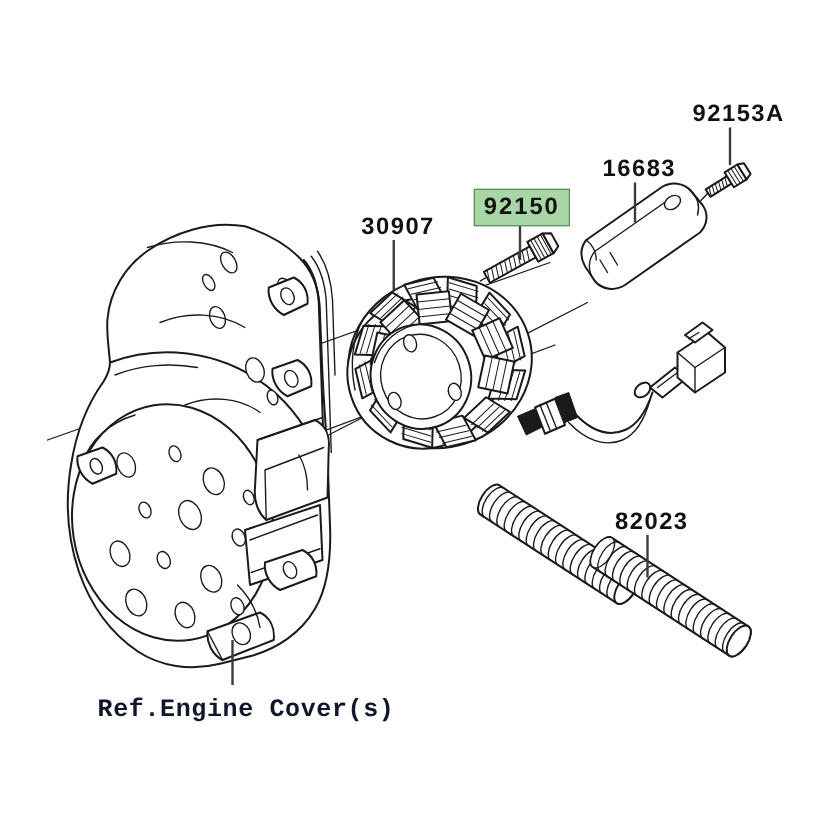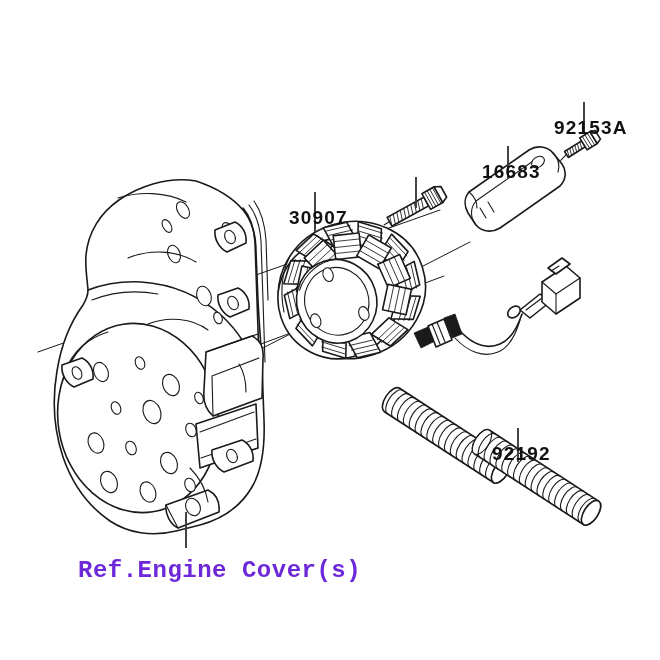--- a/index.html
+++ b/index.html
@@ -23,35 +23,34 @@
   }
   .part-label {
     position: absolute;
     font-family: "Liberation Sans", sans-serif;
     font-weight: bold;
     font-size: 19px;
     letter-spacing: 1.2px;
     color: #111111;
     white-space: nowrap;
     line-height: 1;
-    margin-top: 36px;
   }
   .part-label.highlighted {
     background: #a9d6a6;
     border: 1px solid #5d8c5a;
     padding: 4px 7px 5px 7px;
     letter-spacing: 1.6px;
   }
   .ref-label {
     position: absolute;
     font-family: "Liberation Mono", monospace;
     font-weight: bold;
-    font-size: 24px;
+    font-size: 20px;
     letter-spacing: 0.5px;
-    color: #6d28d9;
+    color: #0f172a;
     white-space: nowrap;
     line-height: 1;
   }
 </style>
 </head>
 <body>
 
 <div id="canvas">
 
   <svg id="artwork" viewBox="0 0 660 660">
@@ -391,22 +390,23 @@
       <line class="lead" x1="416" y1="177" x2="416" y2="208"></line>
       <line class="lead" x1="508" y1="146" x2="508" y2="178"></line>
       <line class="lead" x1="584" y1="102" x2="584" y2="132"></line>
       <line class="lead" x1="518" y1="428" x2="518" y2="462"></line>
       <line class="lead" x1="186" y1="512" x2="186" y2="548"></line>
     </g>
   </svg>
 
   <div class="part-label" style="left:289px; top:172px;">30907</div>
 
+  <div class="part-label highlighted" style="left:379px; top:151px;">92150</div>
 
   <div class="part-label" style="left:482px; top:126px;">16683</div>
 
   <div class="part-label" style="left:554px; top:82px;">92153A</div>
 
-  <div class="part-label" style="left:492px; top:408px;">92192</div>
+  <div class="part-label" style="left:492px; top:408px;">82023</div>
 
   <div class="ref-label" style="left:78px; top:559px;">Ref.Engine Cover(s)</div>
 
 </div>
 
 </body></html>

